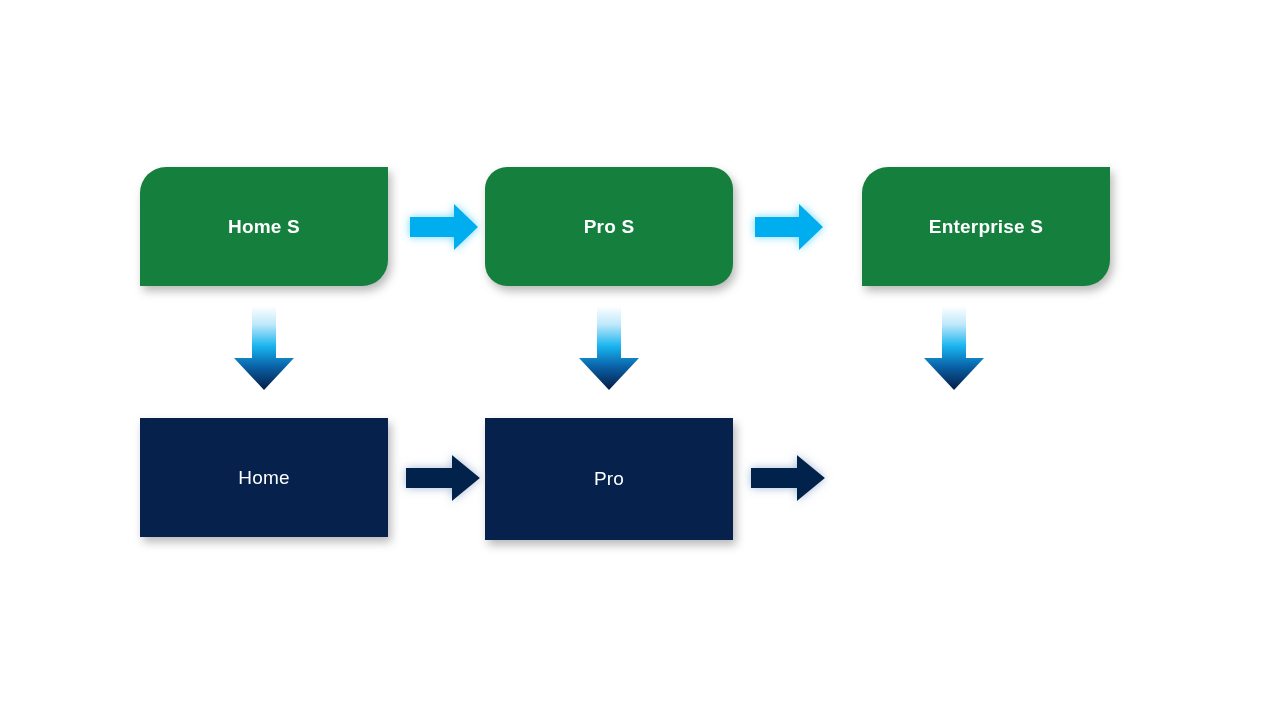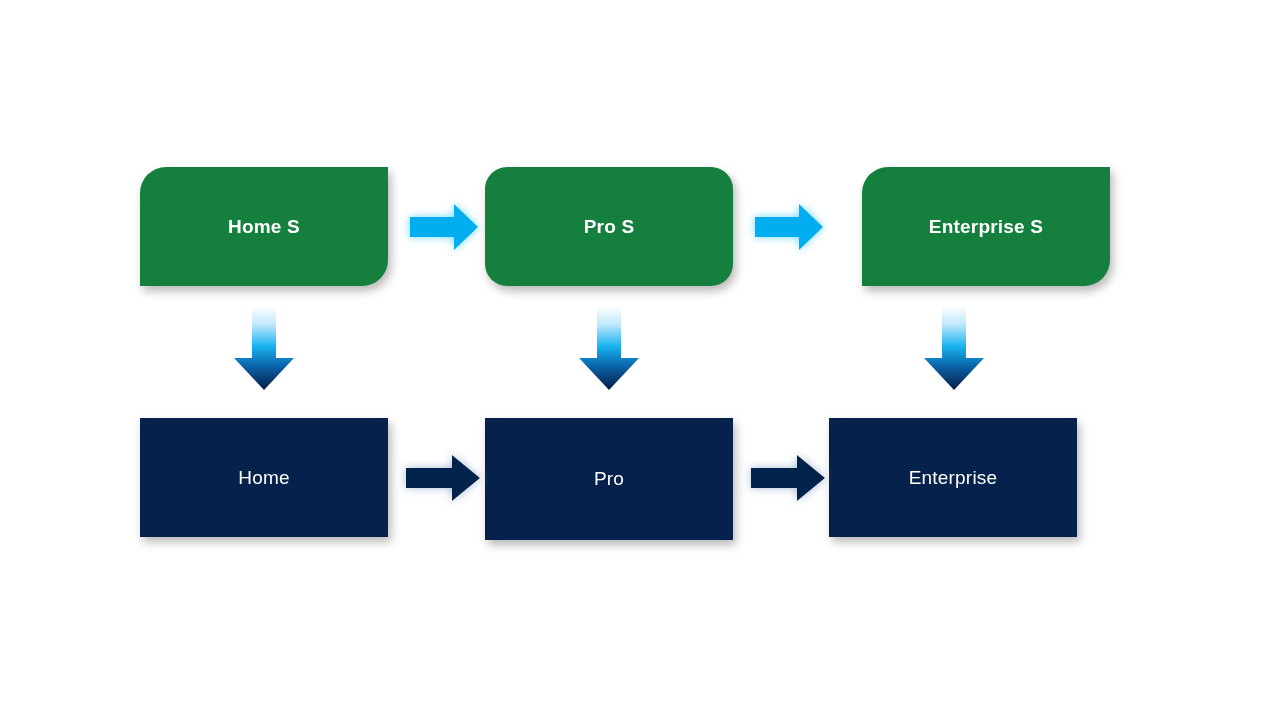--- a/index.html
+++ b/index.html
@@ -158,23 +158,20 @@
   </div>
 
   <div class="node-bottom" style="left:140px; top:418px; width:248px; height:119px;">
     <span class="node-label">Home</span>
   </div>
 
   <div class="node-bottom" style="left:485px; top:418px; width:248px; height:122px;">
     <span class="node-label">Pro</span>
   </div>
 
-  <div class="node-bottom" style="left:829px; top:418px; width:248px; height:119px;">
-    <span class="node-label">Enterprise</span>
-  </div>
 
   <div class="arrow-h" style="left:400px; top:450px;">
     <svg width="86" height="56" viewBox="0 0 86 56" aria-hidden="true">
       <defs>
         <filter id="glowNavy1" x="-60%" y="-60%" width="220%" height="220%">
           <feDropShadow dx="0" dy="0" stdDeviation="5" flood-color="#9FB4D0" flood-opacity="0.9"></feDropShadow>
         </filter>
       </defs>
       <polygon points="6,18 52,18 52,5 80,28 52,51 52,38 6,38" fill="#06214C" filter="url(#glowNavy1)"></polygon>
     </svg>

